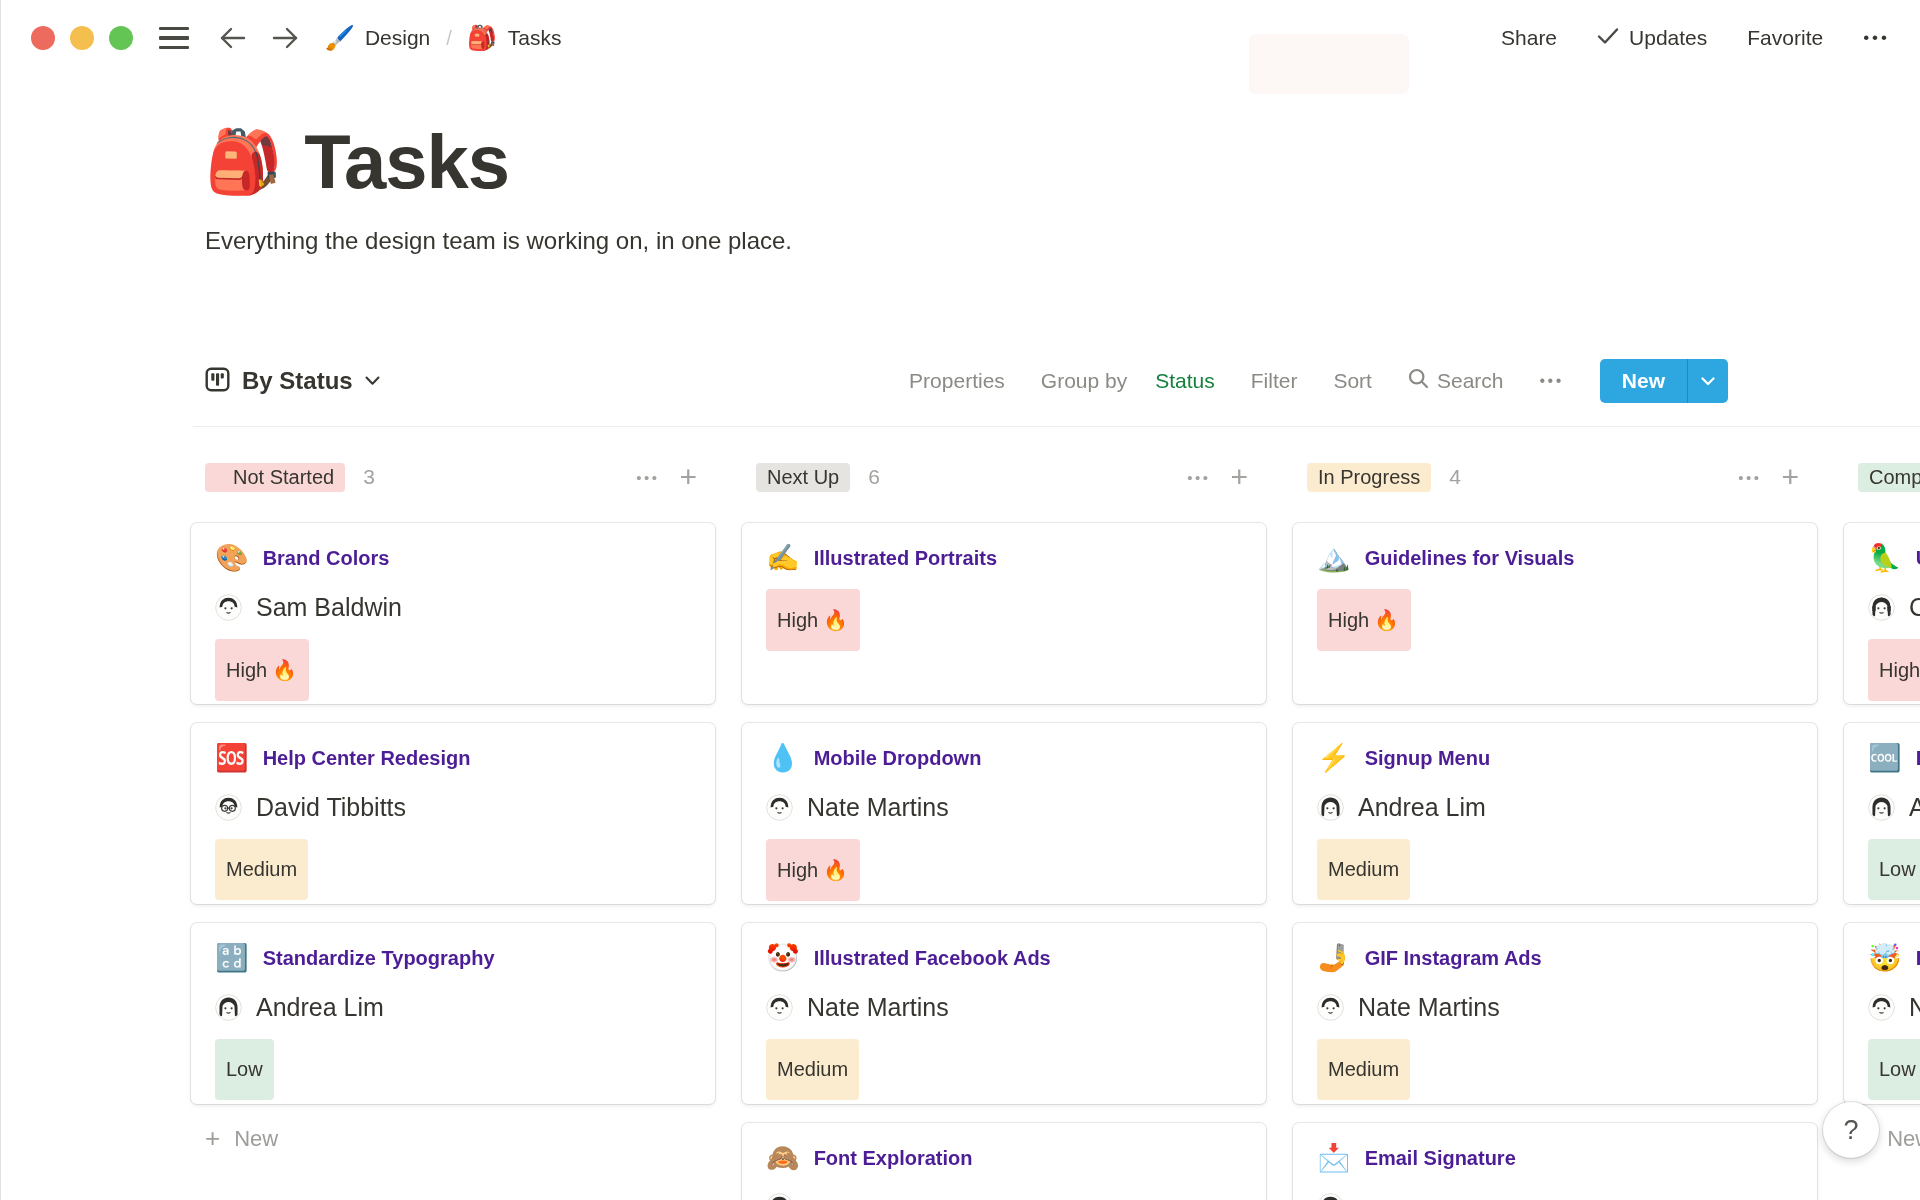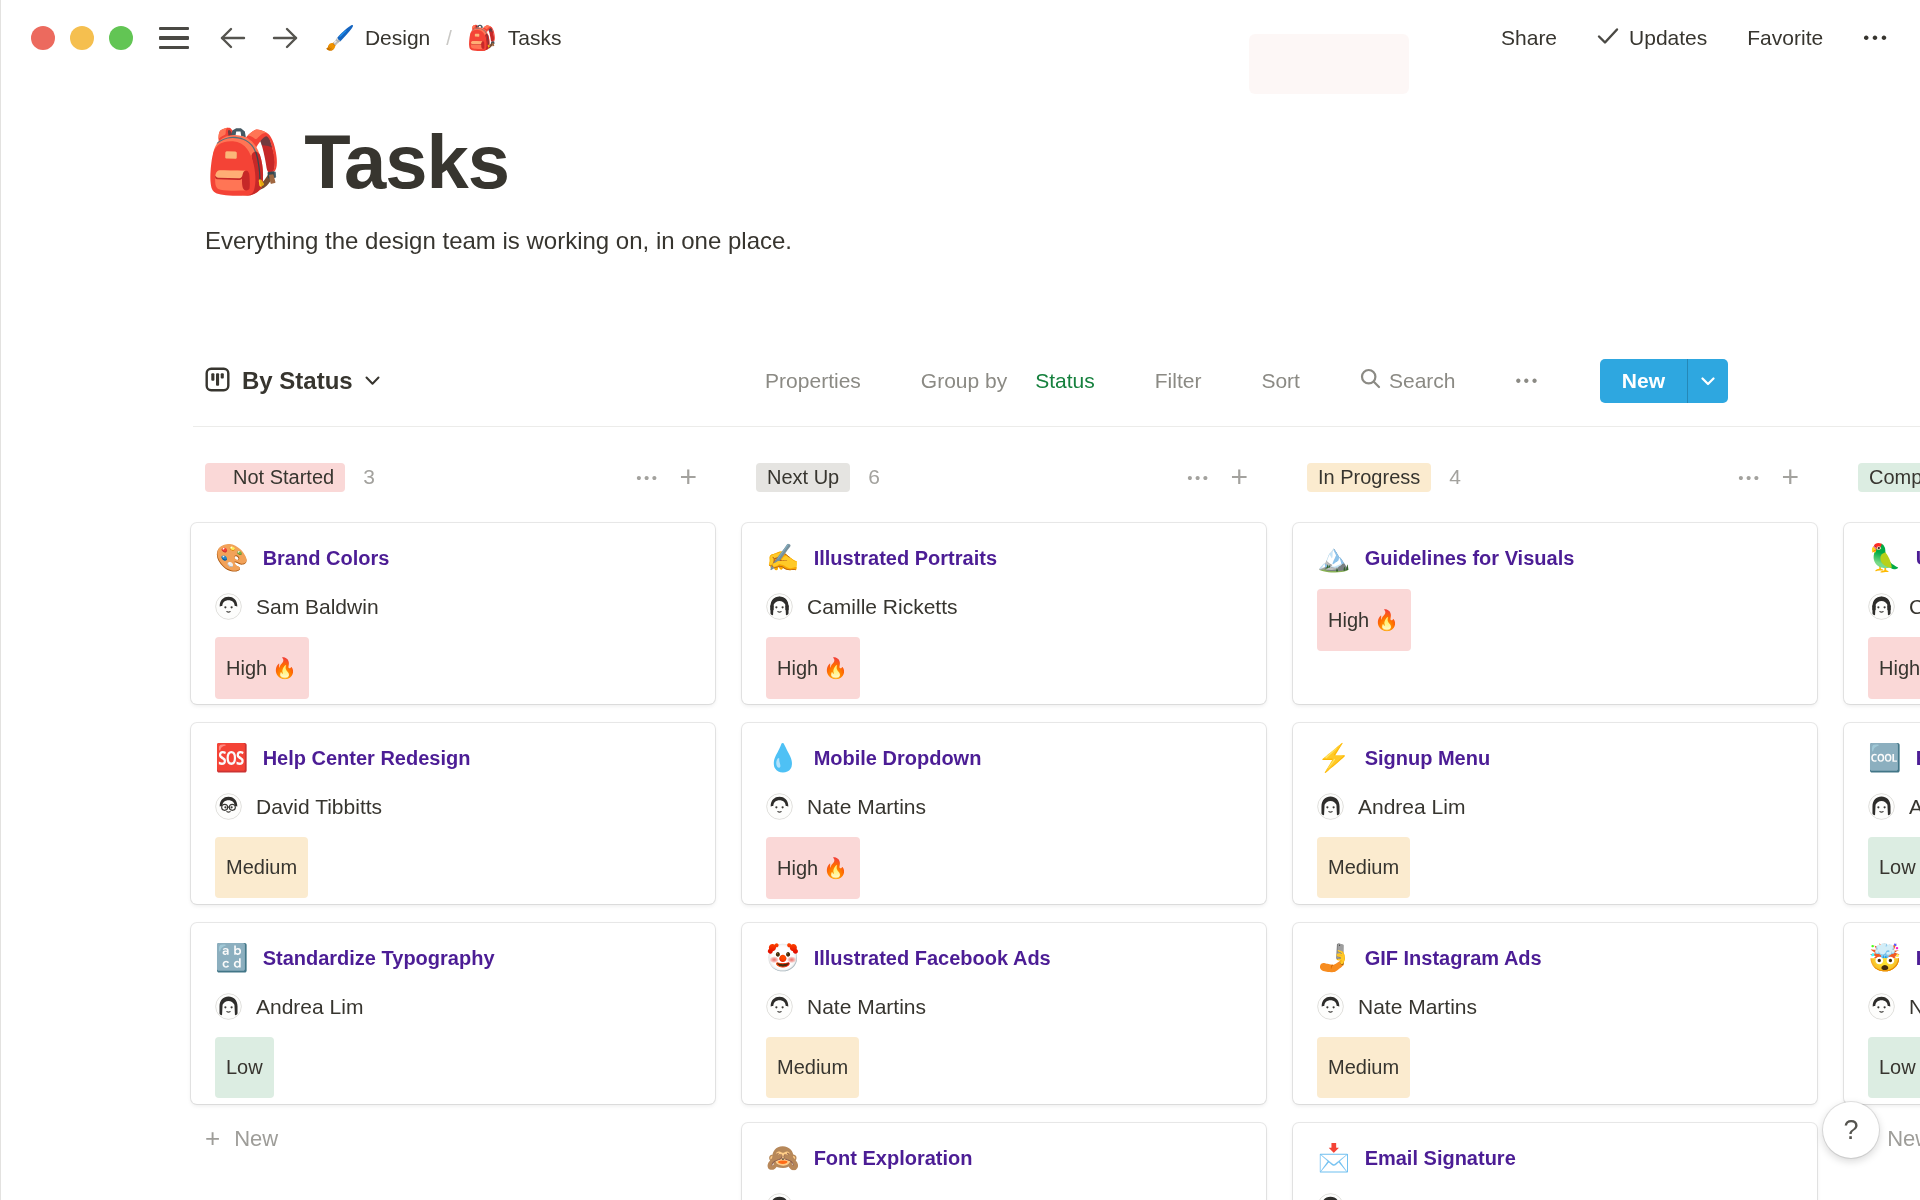--- a/index.html
+++ b/index.html
@@ -35,21 +35,21 @@
   .titleRow { display:flex; align-items:center; gap:22px; }
   .pageEmoji { font-size:62px; line-height:1; }
   .pageTitle { font-size:76px; font-weight:700; letter-spacing:-1px; color:#37352F; }
   .pageDesc { margin-top:22px; font-size:24px; color:#37352F; }
 
   
   .viewbar { position:absolute; left:204px; top:352px; width:1523px; height:58px;
     display:flex; align-items:center; }
   .viewSwitcher { display:flex; align-items:center; gap:12px; cursor:pointer; }
   .viewSwitcher .label { font-size:24px; font-weight:600; }
-  .vbRight { margin-left:auto; display:flex; align-items:center; gap:60px; }
+  .vbRight { margin-left:auto; display:flex; align-items:center; gap:36px; }
   .vbItem { font-size:21px; color:#8B8A84; cursor:pointer; display:flex; align-items:center; gap:8px; }
   .vbItem .dark { color:#15803d; margin-left:20px; }
   .newBtn { display:flex; align-items:stretch; height:44px; border-radius:5px;
     overflow:hidden; cursor:pointer; background:var(--accent); }
   .newBtn .lbl { display:flex; align-items:center; padding:0 22px; color:#fff;
     font-size:21px; font-weight:700; }
   .newBtn .split { width:1px; background:rgba(0,0,0,0.18); }
   .newBtn .chev { display:flex; align-items:center; padding:0 13px; }
   .hr { position:absolute; left:192px; right:0; top:426px; height:1px; background:#ECECEA; }
 
@@ -69,21 +69,21 @@
   .cards { margin-top:24px; display:flex; flex-direction:column; gap:19px; }
   .card { background:#fff; border-radius:6px; height:181px; padding:22px 24px;
     box-shadow: rgba(15,15,15,0.09) 0 0 0 1px, rgba(15,15,15,0.08) 0 2px 4px;
     cursor:pointer; }
   .cardTitleRow { display:flex; align-items:center; gap:14px; }
   .cardEmoji { font-size:27px; line-height:1; }
   .cardTitle { font-size:20px; font-weight:600; color:#4c1d95; white-space:nowrap; }
   .assigneeRow { margin-top:21px; display:flex; align-items:center; gap:14px; }
   .avatar { width:27px; height:27px; border-radius:50%; overflow:hidden; flex:0 0 27px; }
   .avatar svg { display:block; }
-  .assigneeName { font-size:21px; color:#37352F; white-space:nowrap; }
+  .assigneeName { font-size:25px; color:#37352F; white-space:nowrap; }
   .prioRow { margin-top:17px; }
   .prio { display:inline-block; font-size:20px; padding:19px 11px; border-radius:4px; white-space:nowrap; }
   .addNew { margin-top:19px; padding-left:14px; display:flex; align-items:center; gap:14px;
     color:#9E9D99; font-size:22px; cursor:pointer; }
   .addNew .plus { font-size:26px; font-weight:300; }
 
   
   .helpBtn { position:absolute; left:1822px; top:1102px; width:56px; height:56px;
     border-radius:50%; background:#fff; z-index:5; cursor:pointer;
     box-shadow: rgba(15,15,15,0.10) 0 0 0 1px, rgba(15,15,15,0.18) 0 3px 8px;
@@ -287,35 +287,20 @@
           <span class="mini">•••</span>
           <span class="plus">+</span>
         </span>
       </div>
       <div class="cards">
         <div class="card">
           <div class="cardTitleRow">
             <span class="cardEmoji">✍️</span>
             <span class="cardTitle">Illustrated Portraits</span>
           </div>
-          <div class="assigneeRow">
-            <span class="avatar">
-              <svg width="27" height="27" viewBox="0 0 26 26">
-                <circle cx="13" cy="13" r="12.4" fill="#FDFDFC" stroke="#D8D7D4" stroke-width="0.8"></circle>
-                <path d="M4.3 13 C4.3 6.8 8.2 3.4 13 3.4 C17.8 3.4 21.7 6.8 21.7 13 L21.7 19.3 C21.7 20.8 20.4 21.6 19.2 21.3 L18.7 11.4 C17.4 8.9 15.5 7.6 13 7.6 C10.5 7.6 8.6 8.9 7.3 11.4 L6.8 21.3 C5.6 21.6 4.3 20.8 4.3 19.3 Z" fill="#2E2D2B"></path>
-                <circle cx="10" cy="13.8" r="1.05" fill="#3A3936"></circle>
-                <circle cx="16" cy="13.8" r="1.05" fill="#3A3936"></circle>
-                <path d="M11.4 17.8 C12.4 18.6 13.6 18.6 14.6 17.8" fill="none" stroke="#3A3936" stroke-width="1" stroke-linecap="round"></path>
-                <path d="M5.6 13 C5.6 7.6 8.9 4.6 13 4.6 C17.1 4.6 20.4 7.6 20.4 13" fill="none" stroke="#2E2D2B" stroke-width="2.2"></path>
-                <rect x="4.2" y="11.4" width="3.1" height="5.6" rx="1.4" fill="#2E2D2B"></rect>
-                <rect x="18.7" y="11.4" width="3.1" height="5.6" rx="1.4" fill="#2E2D2B"></rect>
-              </svg>
-            </span>
-            <span class="assigneeName">Camille Ricketts</span>
-          </div>
           <div class="prioRow"><span class="prio tag-pink">High 🔥</span></div>
         </div>
         <div class="card">
           <div class="cardTitleRow">
             <span class="cardEmoji">💧</span>
             <span class="cardTitle">Mobile Dropdown</span>
           </div>
           <div class="assigneeRow">
             <span class="avatar">
               <svg width="27" height="27" viewBox="0 0 26 26">

